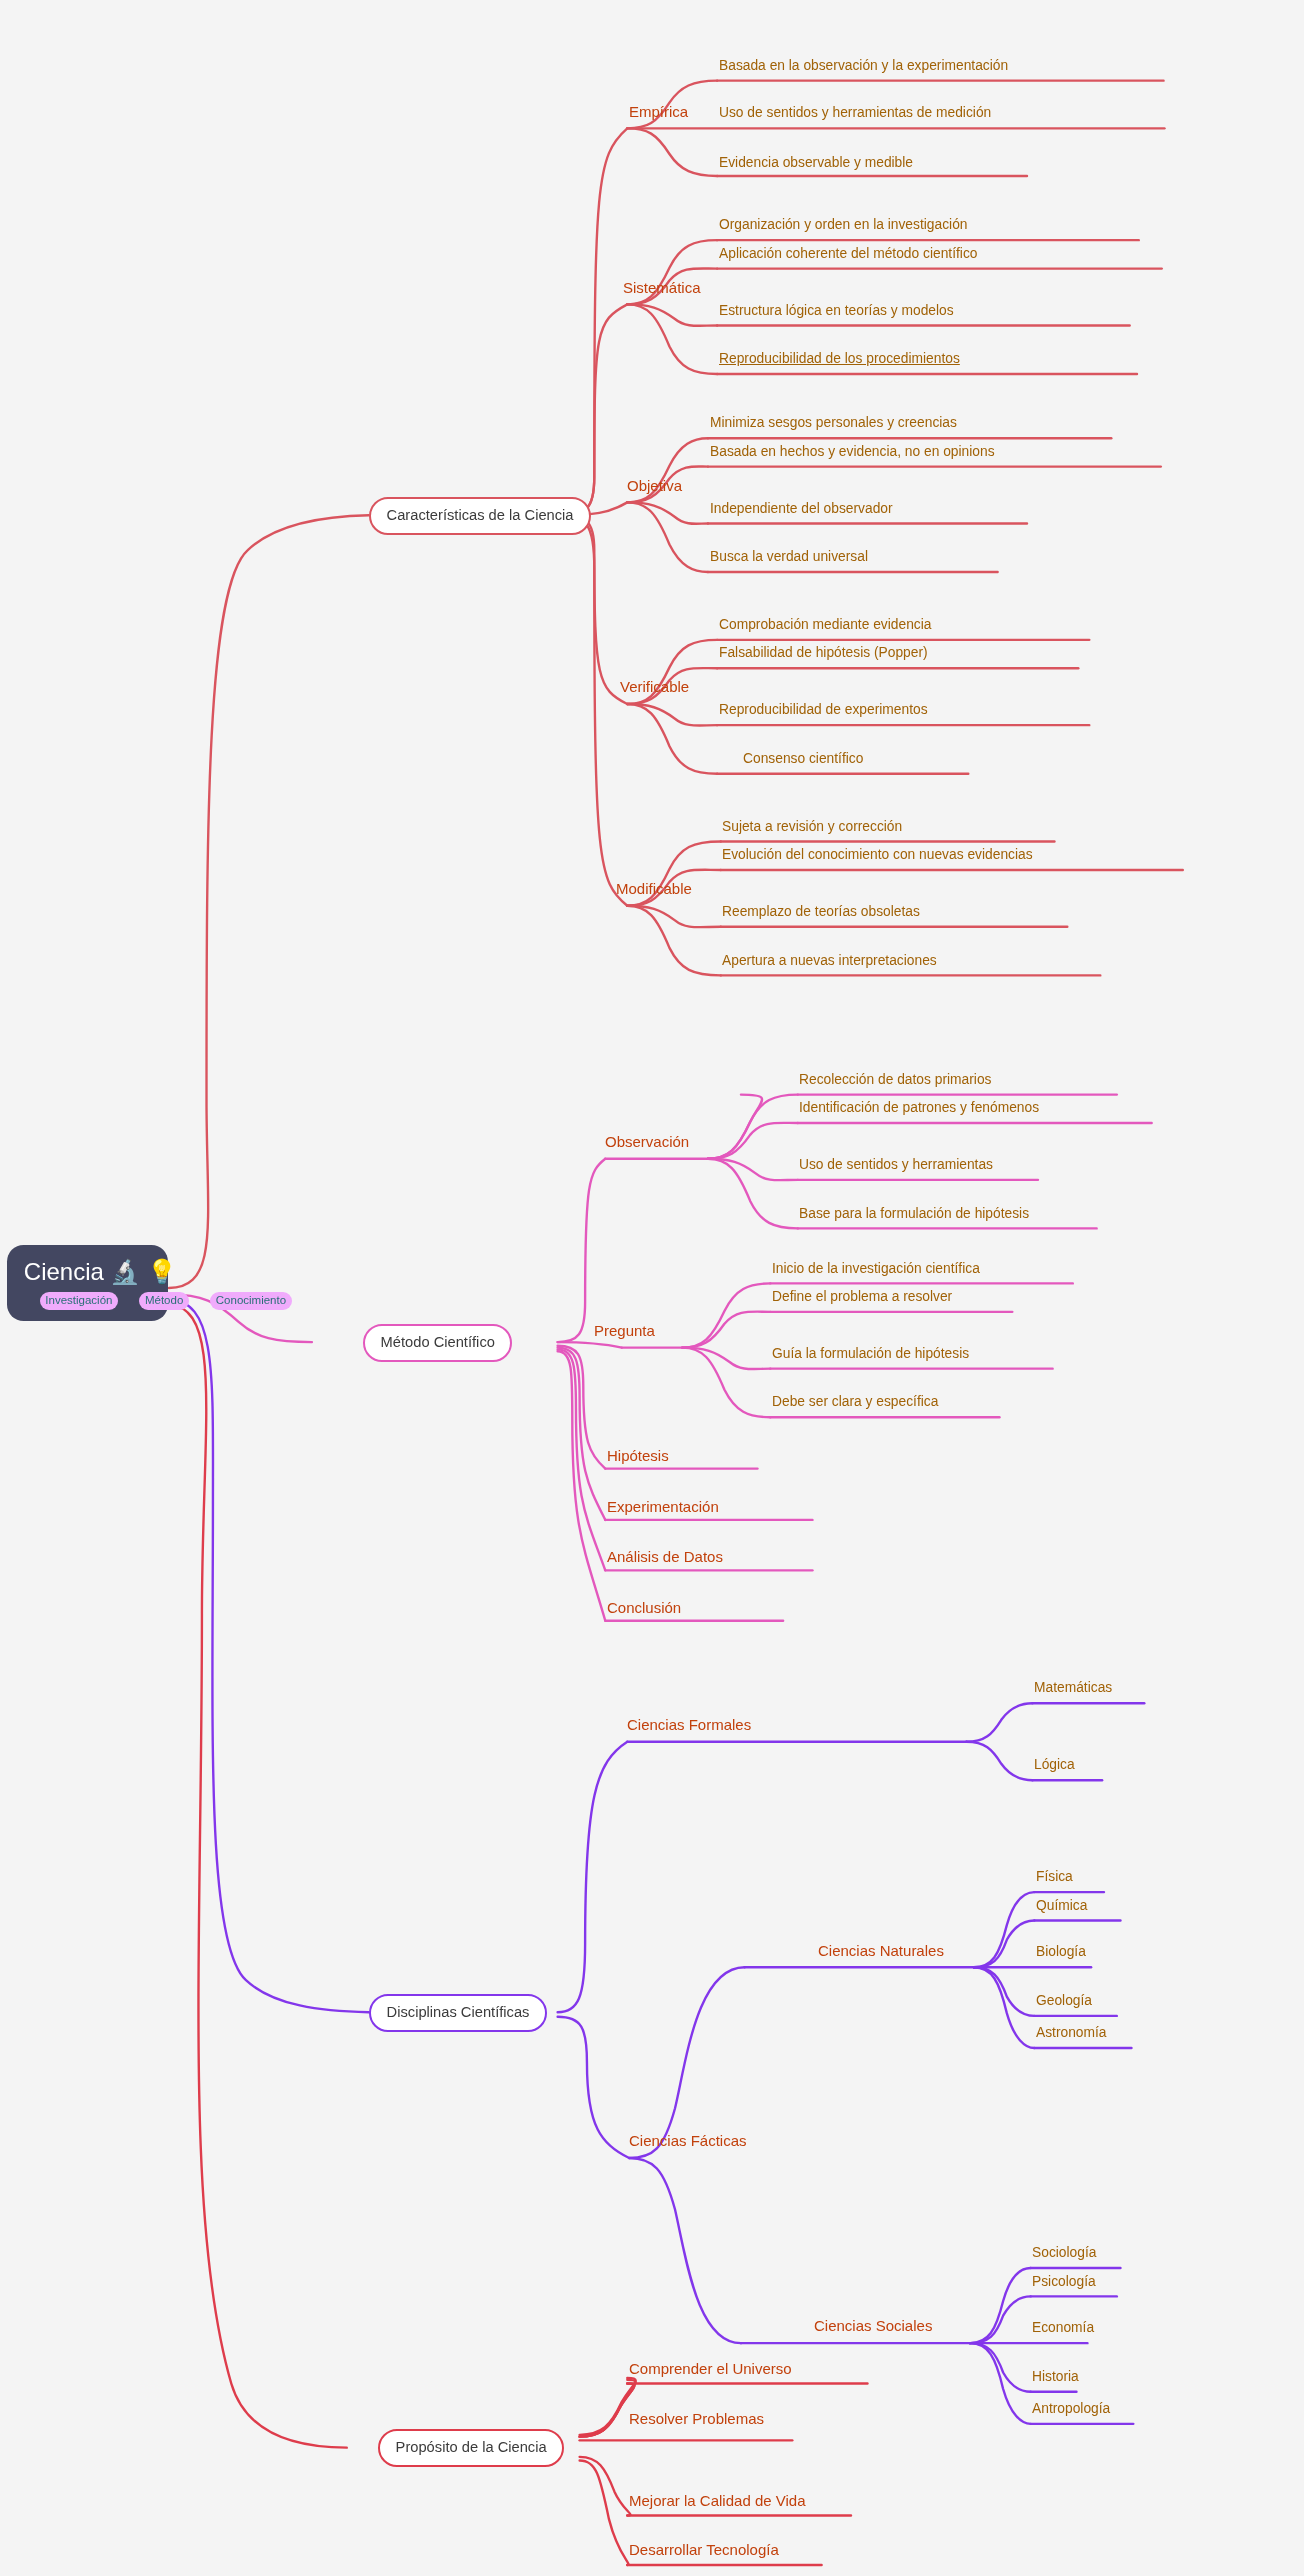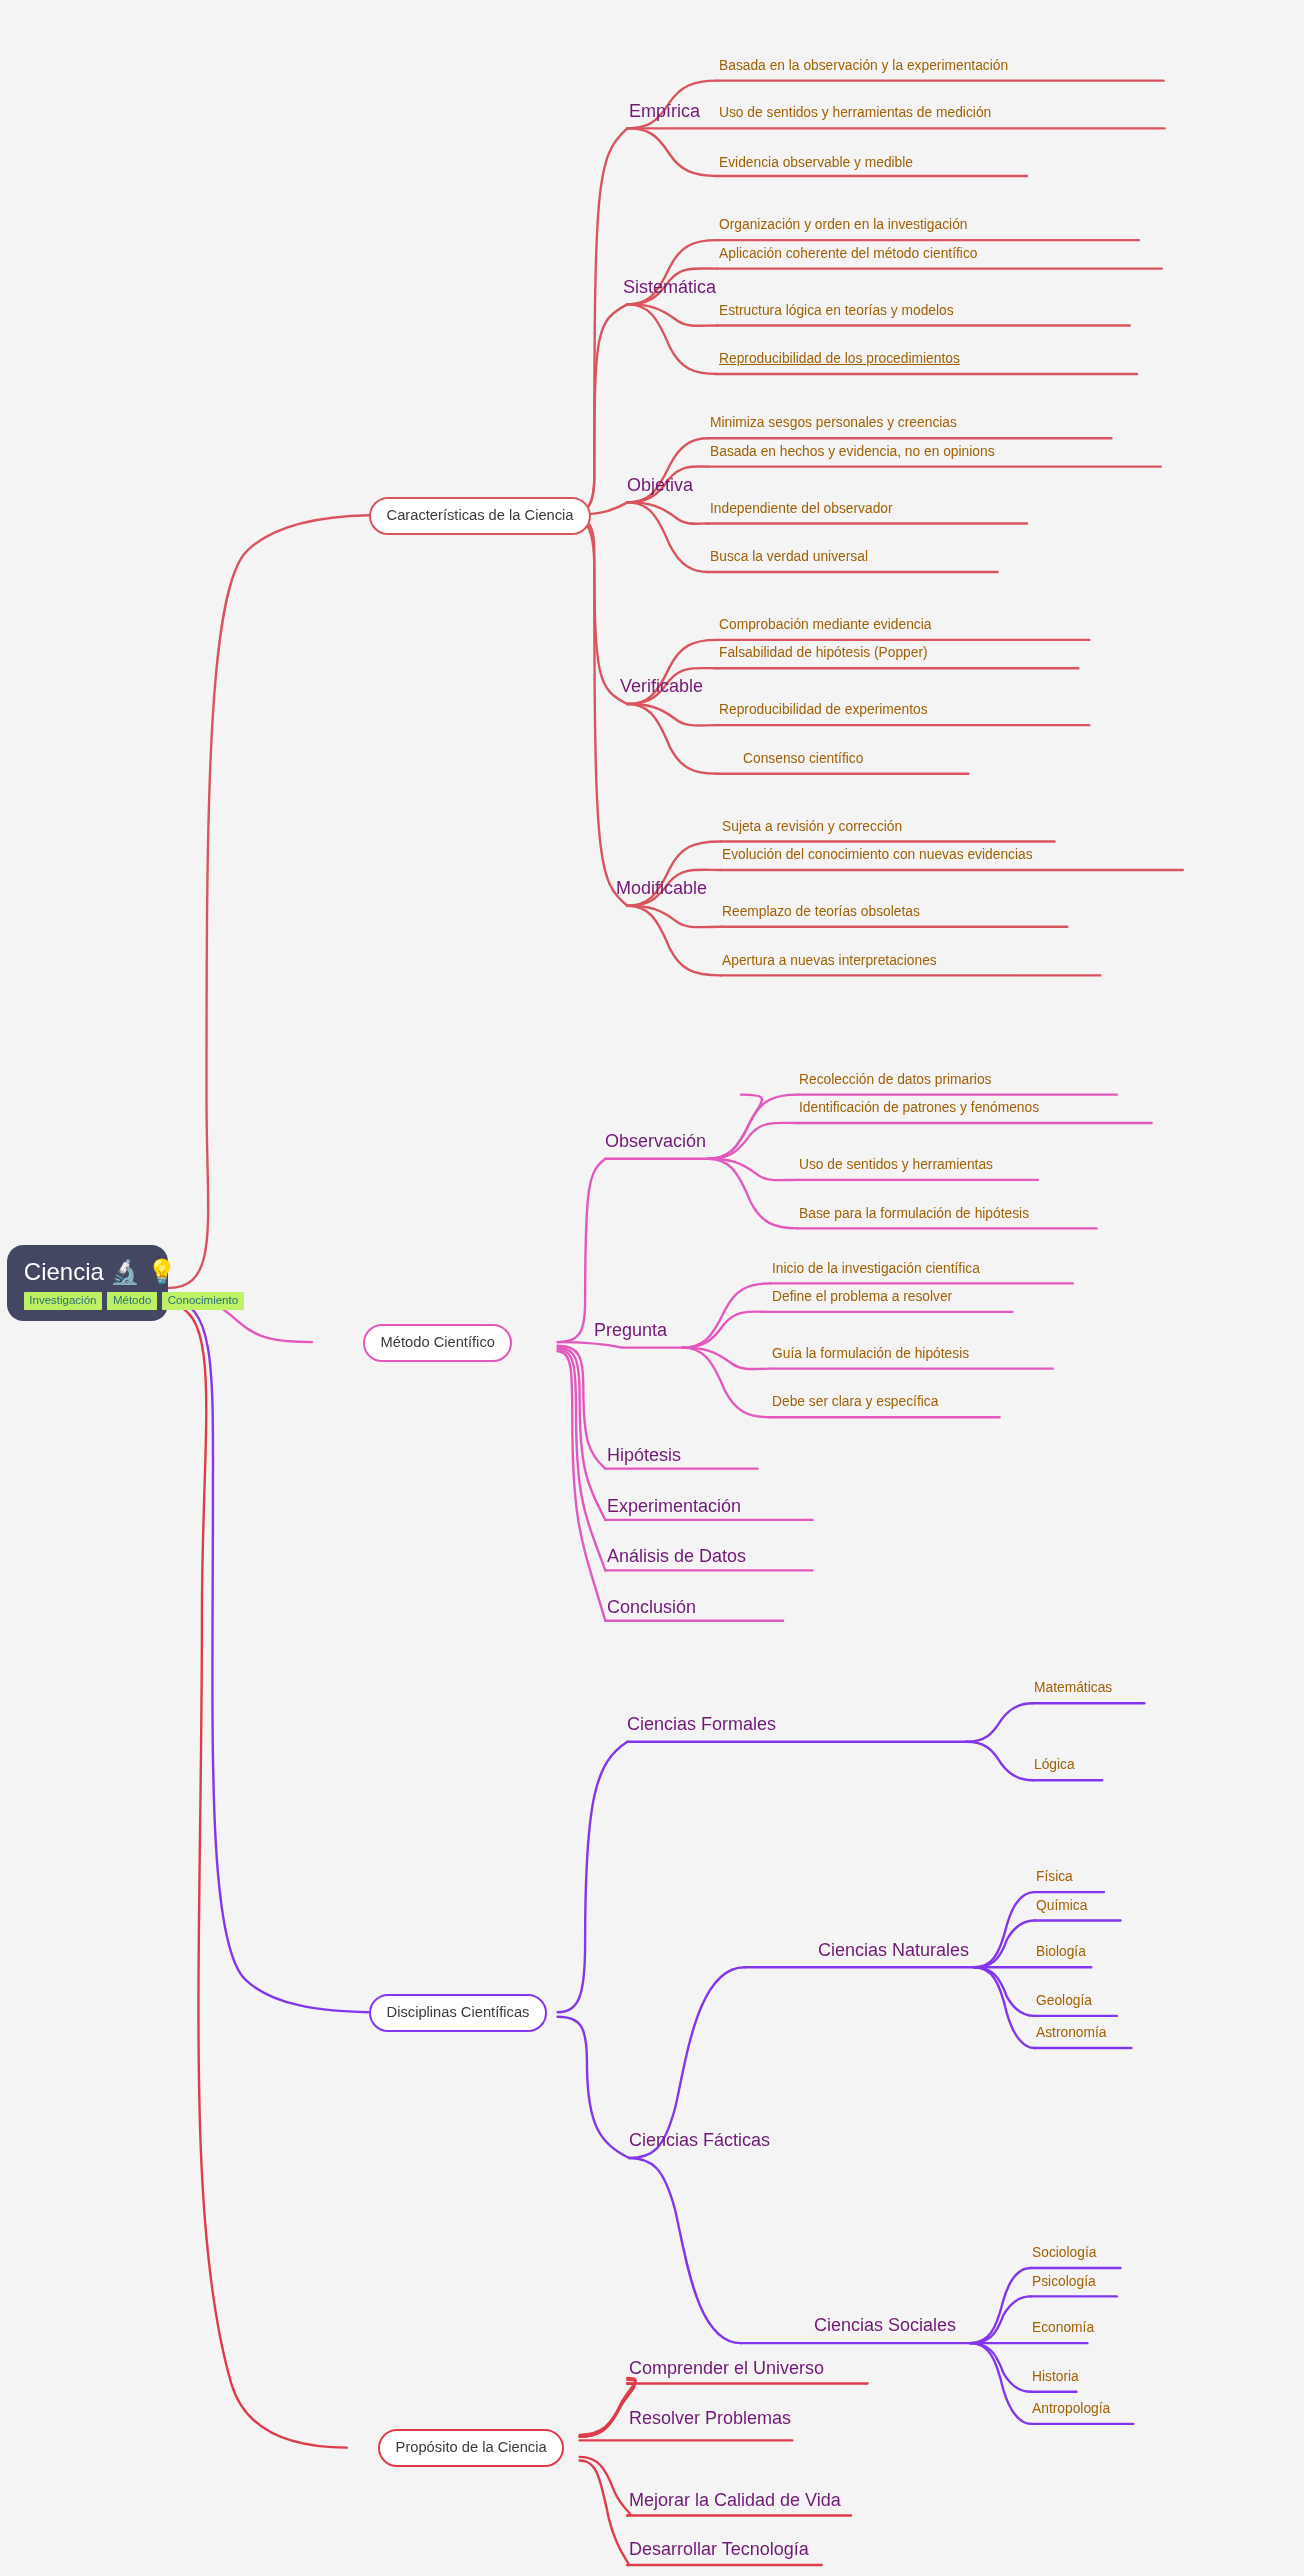--- a/index.html
+++ b/index.html
@@ -19,44 +19,44 @@
     border-radius:16.5px;
     padding:13px 16.5px 11px 16.5px;
     box-sizing:border-box;
     display:flex;flex-direction:column;align-items:flex-start;gap:6.4px;
   }
   .root-title{
     color:#ffffff;font-size:24px;line-height:27.5px;font-weight:400;white-space:nowrap;
   }
   .root-tags{display:flex;flex-direction:row;gap:5.5px;}
   .tag{
-    background:#bef264;color:#2a6f77;
+    background:#f0abfc;color:#2a6f77;
     font-size:11.5px;line-height:13.8px;
-    padding:1.8px 5.5px 2.8px 5.5px;border-radius:1px;white-space:nowrap;
+    padding:1.8px 5.5px 2.8px 5.5px;border-radius:9px;white-space:nowrap;margin-left:16px;
   }
 
   
   .pill{
     position:absolute;
     background:#ffffff;
     border:2.8px solid #cc5560;
     border-radius:20px;
     padding:7.3px 15.6px 8.3px 15.6px;
     box-sizing:border-box;
     color:#3b3b3b;font-size:14.7px;line-height:18.3px;white-space:nowrap;
   }
   .pill.c-red{border-color:#d9545e;}
   .pill.c-pink{border-color:#e358bd;}
   .pill.c-purple{border-color:#8336eb;}
   .pill.c-crimson{border-color:#de3c4b;}
 
   
   .mid{
     position:absolute;
-    color:#701a75;font-size:18px;line-height:17.4px;white-space:nowrap;
+    color:#c2410c;font-size:15px;line-height:17.4px;white-space:nowrap;
   }
 
   
   .leaf{
     position:absolute;
     color:#a16207;font-size:13.8px;line-height:17.4px;white-space:nowrap;
   }
 </style>
 </head>
 <body>

